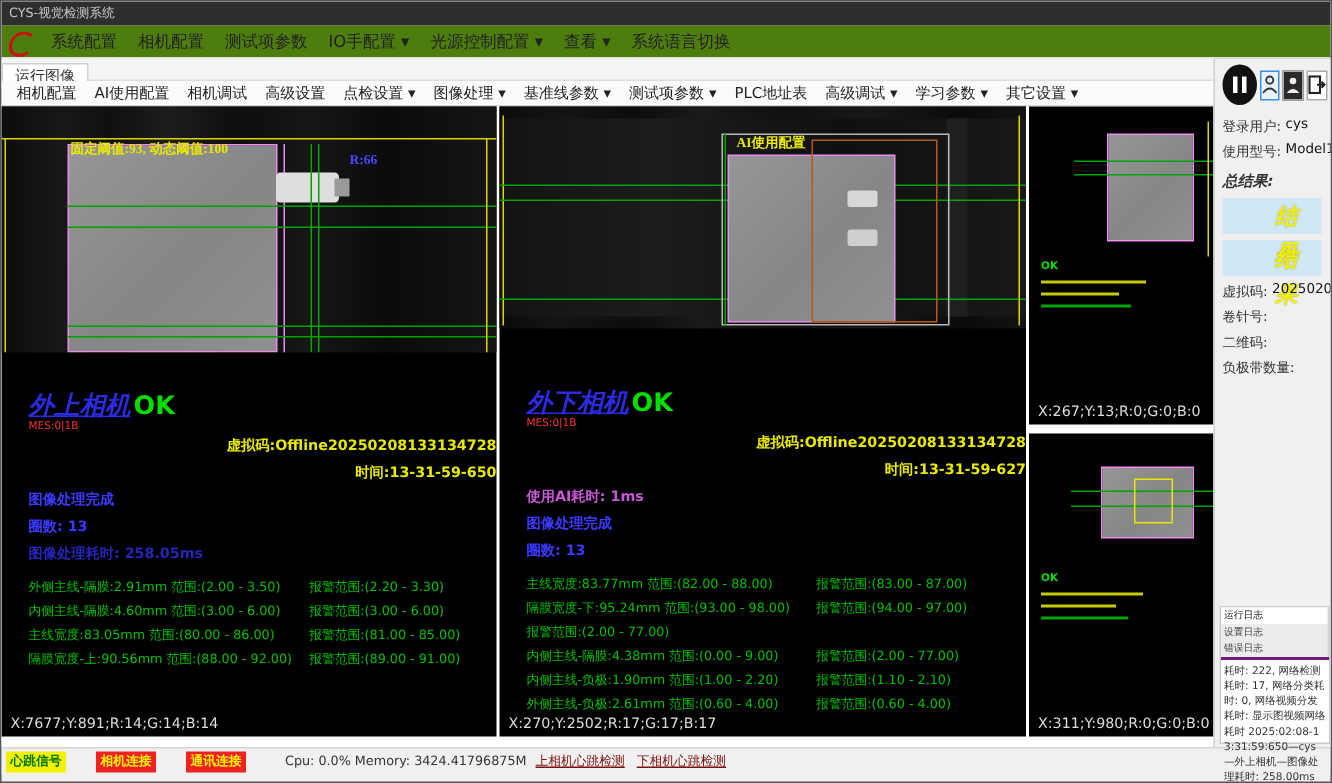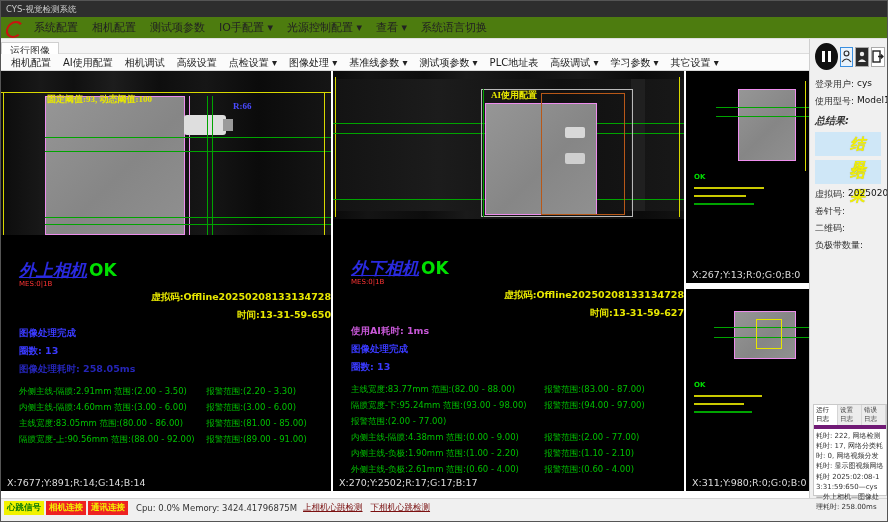--- a/index.html
+++ b/index.html
@@ -76,27 +76,27 @@
   .btn-pause i { display:block; width:3px; height:11px; background:#fff; }
   .sb-sq { width:16px; height:20px; background:#fff; border:1px solid #aaa; display:flex; align-items:center; justify-content:center; }
   .sb-sq.sel { border:1px solid #3a8fe0; background:#e9f3fc; }
   .sb-sq.dark { background:#2a2a2a; }
   .sb-row { margin:4px 0; display:flex; gap:3px; white-space:nowrap; }
   .sb-row b { font-weight:normal; color:#111; }
   .sb-total { font-weight:bold; font-style:italic; font-size:10px; margin-top:6px; }
   .result-box { width:66px; height:24px; background:#cfe7f7; margin:4px 0; text-align:center;
      color:#f2f200; font-weight:bold; font-style:italic; font-size:15px; line-height:24px; letter-spacing:7px; text-shadow:0 0 1px #999;padding-left:26px; }
   .log-box { position:absolute; bottom:2px; left:3px; right:2px; background:#fff; border:1px solid #c9c9c9; height:92px; }
-  .log-tabs { display:flex; border-bottom:4px solid #701a75; background:#ececec; }
+  .log-tabs { display:flex; border-bottom:2px solid #701a75; background:#ececec;flex-direction:column; }
   .log-tab { font-size:6.5px; padding:1px 2px; border-right:1px solid #d5d5d5; color:#444; }
   .log-tab.sel { background:#fff; color:#111; }
   .log-text { font-size:7px; color:#333; padding:2px; line-height:1.45; word-break:break-all; }
 
   .statusbar { height:18px; background:#f0f0f0; border-top:1px solid #d5d5d5; display:flex; align-items:center; padding-left:3px; font-size:8.5px; }
-  .badge { padding:1px 3px; margin-right:2px; font-weight:bold; }
+  .badge { padding:1px 3px; margin-right:20px; font-weight:bold; }
   .cpu { color:#333; margin:0 6px; }
   .hb-link { color:#7a1010; margin-right:8px; text-decoration:underline; }
 </style>
 </head>
 <body>
 
 <div class="window">
 
   <div class="titlebar">
     <span>CYS-视觉检测系统</span>

